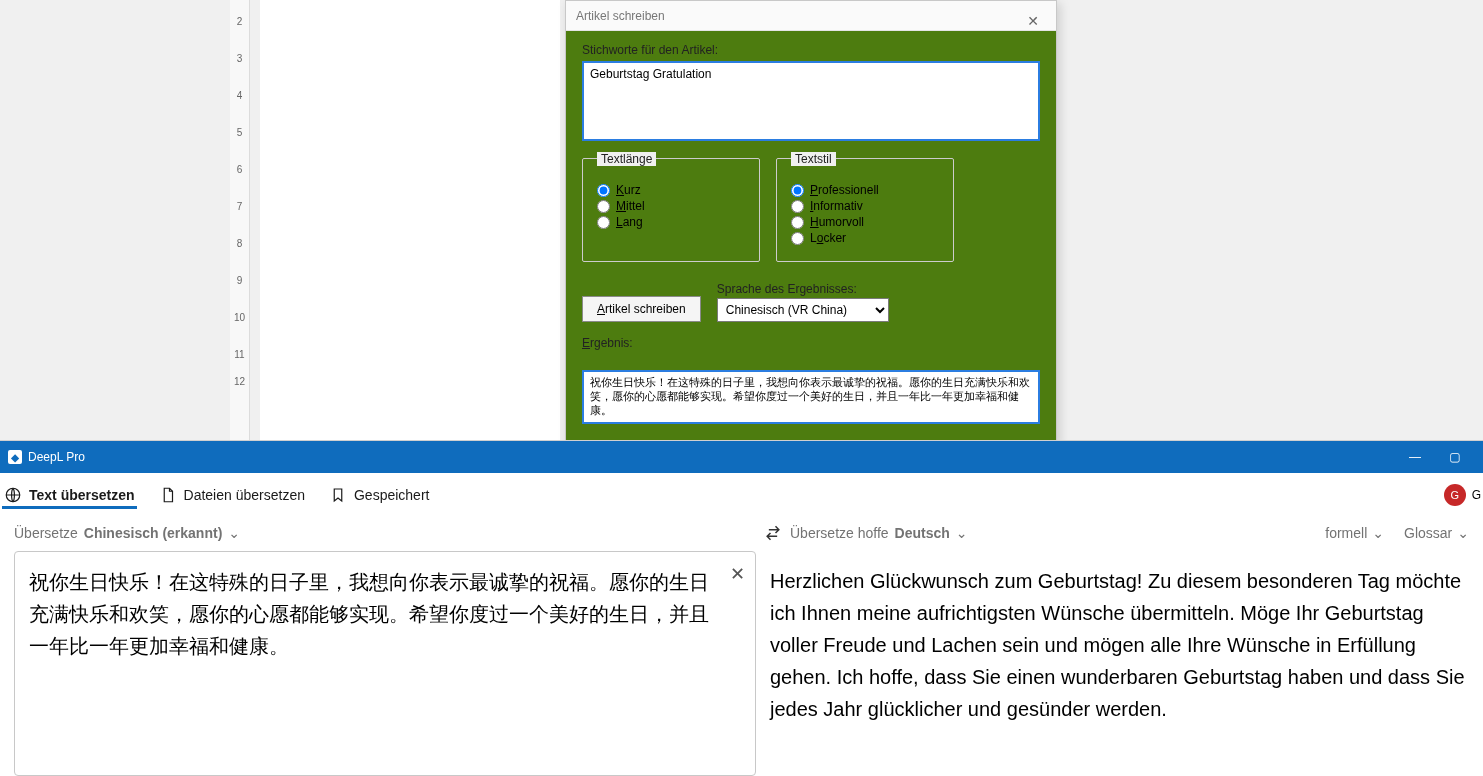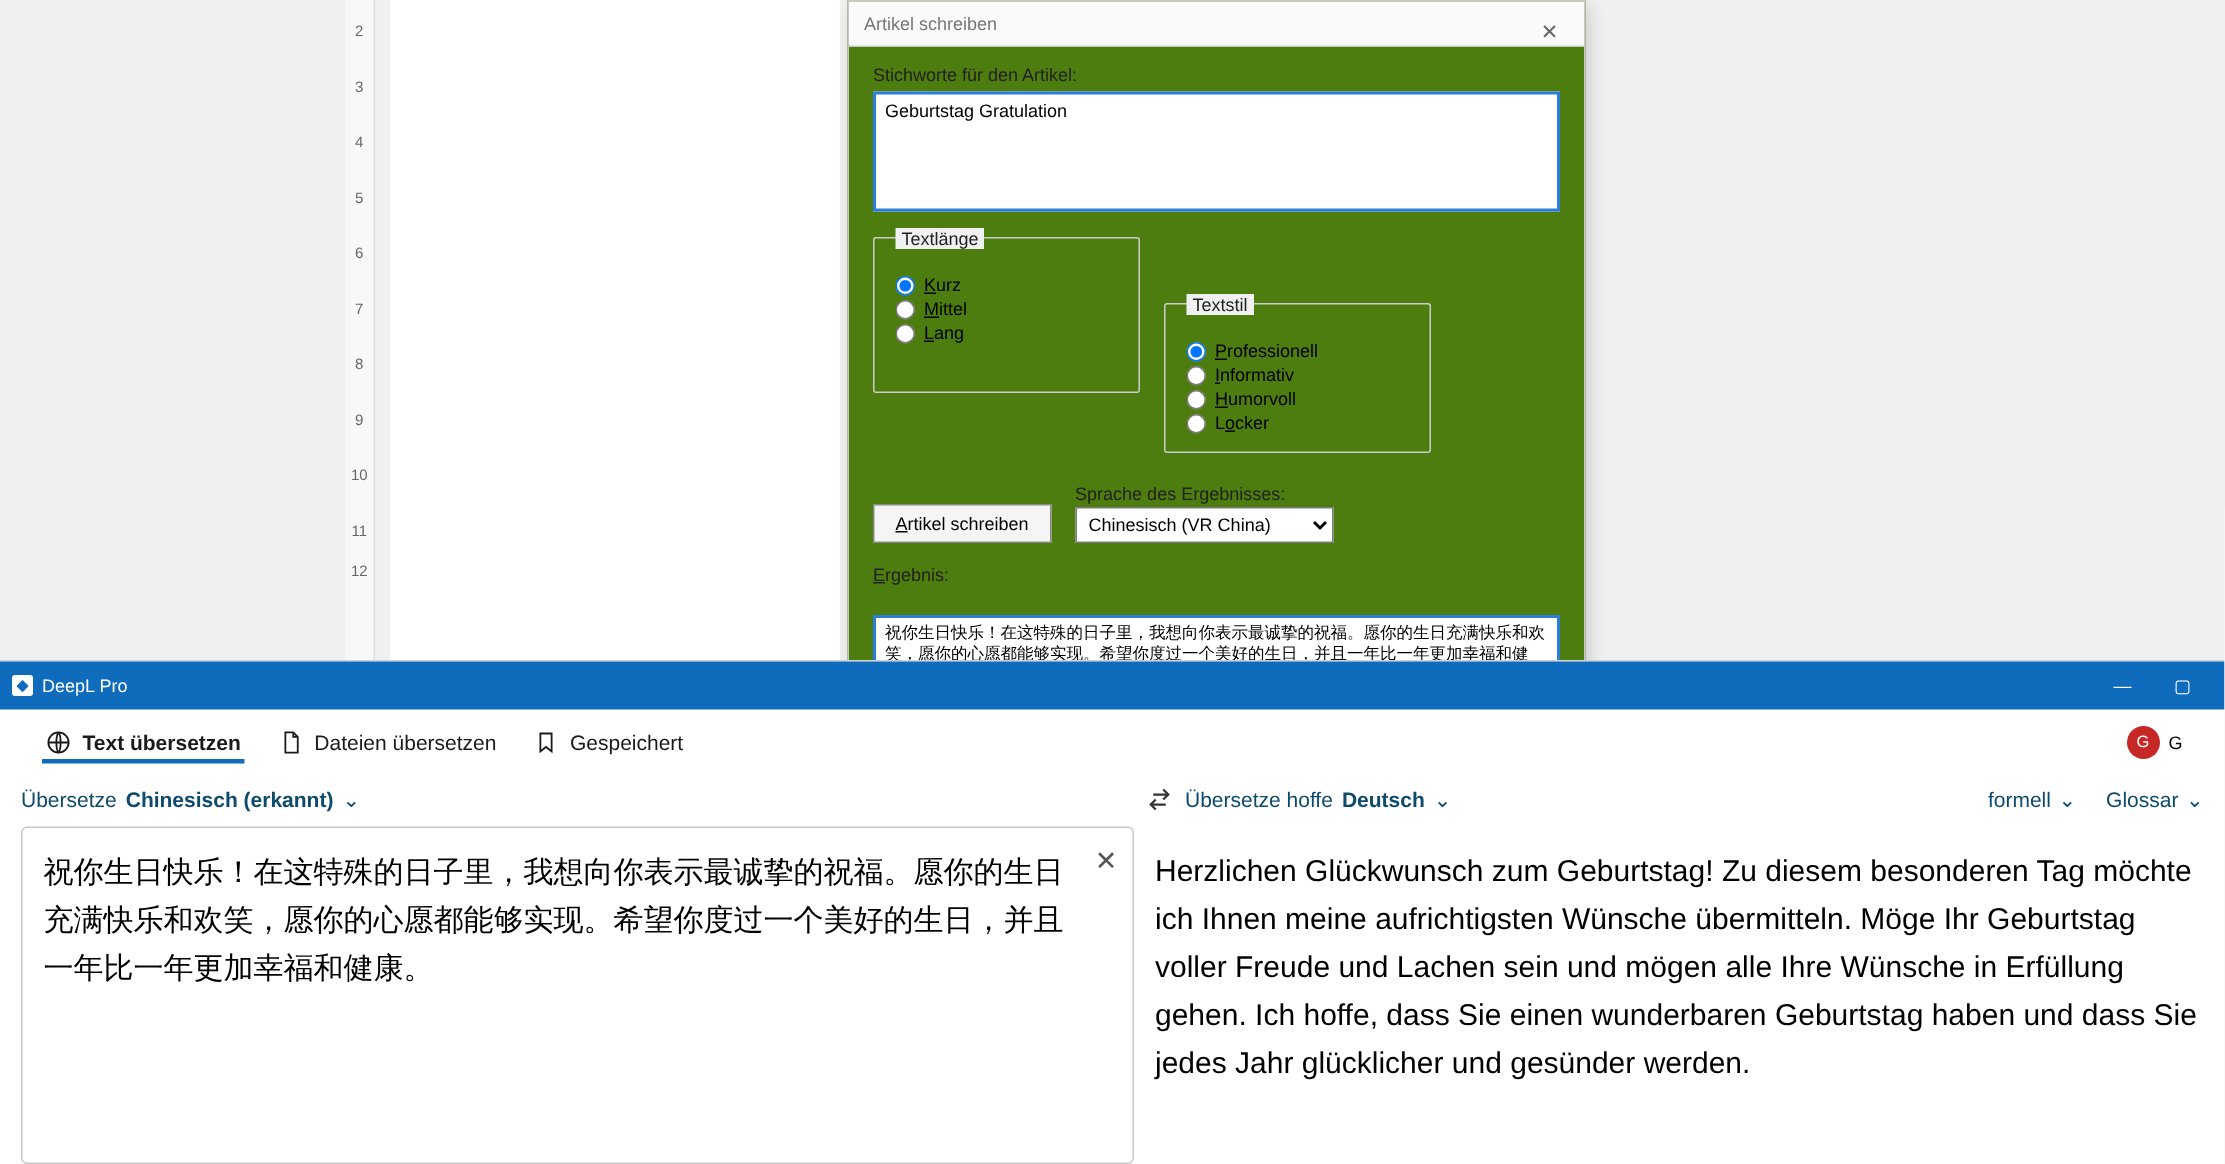--- a/index.html
+++ b/index.html
@@ -33,28 +33,28 @@
   .result-box { width: 100%; height: 54px; border: 2px solid #2b7de1; background: #fff; padding: 4px 6px; font-size: 11px; font-family: inherit; resize: none; overflow: hidden; line-height: 1.25; }
   .ergebnis-lbl { margin-top: 14px; margin-bottom: 20px; }
 
   
   .deepl { position: absolute; left: 0; right: 0; top: 440px; bottom: 0; background: #fff; border-top: 1px solid #d0d0d0; }
   .deepl-titlebar { height: 32px; background: #0f6cbd; display: flex; align-items: center; padding: 0 8px; color: #fff; font-size: 12px; }
   .deepl-titlebar .logo { width: 14px; height: 14px; background: #fff; border-radius: 2px; display: inline-flex; align-items: center; justify-content: center; margin-right: 6px; color:#0f6cbd; font-size:10px; font-weight:bold;}
   .deepl-titlebar .spacer { flex: 1; }
   .win-btn { width: 40px; height: 32px; display: inline-flex; align-items: center; justify-content: center; color: #fff; cursor: pointer; }
 
-  .deepl-tabs { height: 44px; display: flex; align-items: center; padding: 0 28px; gap: 20px; border-bottom: 0; }
+  .deepl-tabs { height: 44px; display: flex; align-items: center; padding: 0 2px; gap: 20px; border-bottom: 0; }
   .deepl-tab { display: inline-flex; align-items: center; gap: 7px; font-size: 14px; color: #1a1a1a; padding: 4px 2px; cursor: pointer; }
   .deepl-tab.active { font-weight: 600; border-bottom: 3px solid #0f6cbd; padding-bottom: 2px; }
   .deepl-tab svg, .deepl-tab .ico { width: 18px; height: 18px; }
   .deepl-right-user { margin-left: auto; display: flex; align-items: center; gap: 6px; }
   .user-badge { width: 22px; height: 22px; border-radius: 50%; background: #c62828; color:#fff; font-size:11px; display:inline-flex; align-items:center; justify-content:center; }
 
-  .deepl-lang-row { height: 32px; display: flex; align-items: center; padding: 0 14px; font-size: 14px; color: #0c4a6e; position: relative; }
+  .deepl-lang-row { height: 32px; display: flex; align-items: center; padding: 0 14px; font-size: 14px; color: #737373; position: relative; }
   .lang-left, .lang-right { display: inline-flex; align-items: center; gap: 6px; cursor: pointer; }
   .lang-right { position: absolute; left: 790px; }
   .swap { position: absolute; left: 760px; width: 26px; height: 26px; display: flex; align-items: center; justify-content: center; cursor: pointer; color:#333;}
   .chev { font-size: 14px; }
   .deepl-opts { position: absolute; right: 14px; display: flex; gap: 20px; }
   .opt { display: inline-flex; align-items: center; gap: 5px; font-size: 14px; cursor: pointer; }
 
   .deepl-panes { position: absolute; top: 110px; left: 14px; right: 0; bottom: 0; display: flex; gap: 10px; }
   .pane-src { width: 742px; border: 1px solid #c8c8c8; border-radius: 4px; padding: 14px 36px 14px 14px; position: relative; font-size: 20px; line-height: 1.6; }
   .pane-src .clear { position: absolute; right: 10px; top: 8px; font-size: 18px; color: #555; cursor: pointer; }
@@ -99,21 +99,21 @@
             </label>
           <label class="radio-row">
               <input type="radio" name="len" style="">
               <span><span class="underline-access">M</span>ittel</span>
             </label>
           <label class="radio-row">
               <input type="radio" name="len" style="">
               <span><span class="underline-access">L</span>ang</span>
             </label>
         </div>
-        <div class="fieldset stil" style="height:auto;margin-top:44px;">
+        <div class="fieldset stil" style="height:auto;">
           <span class="legend">Textstil</span>
           <label class="radio-row">
               <input type="radio" name="stil" checked="" style="">
               <span><span class="underline-access">P</span>rofessionell</span>
             </label>
           <label class="radio-row">
               <input type="radio" name="stil" style="">
               <span><span class="underline-access">I</span>nformativ</span>
             </label>
           <label class="radio-row">

